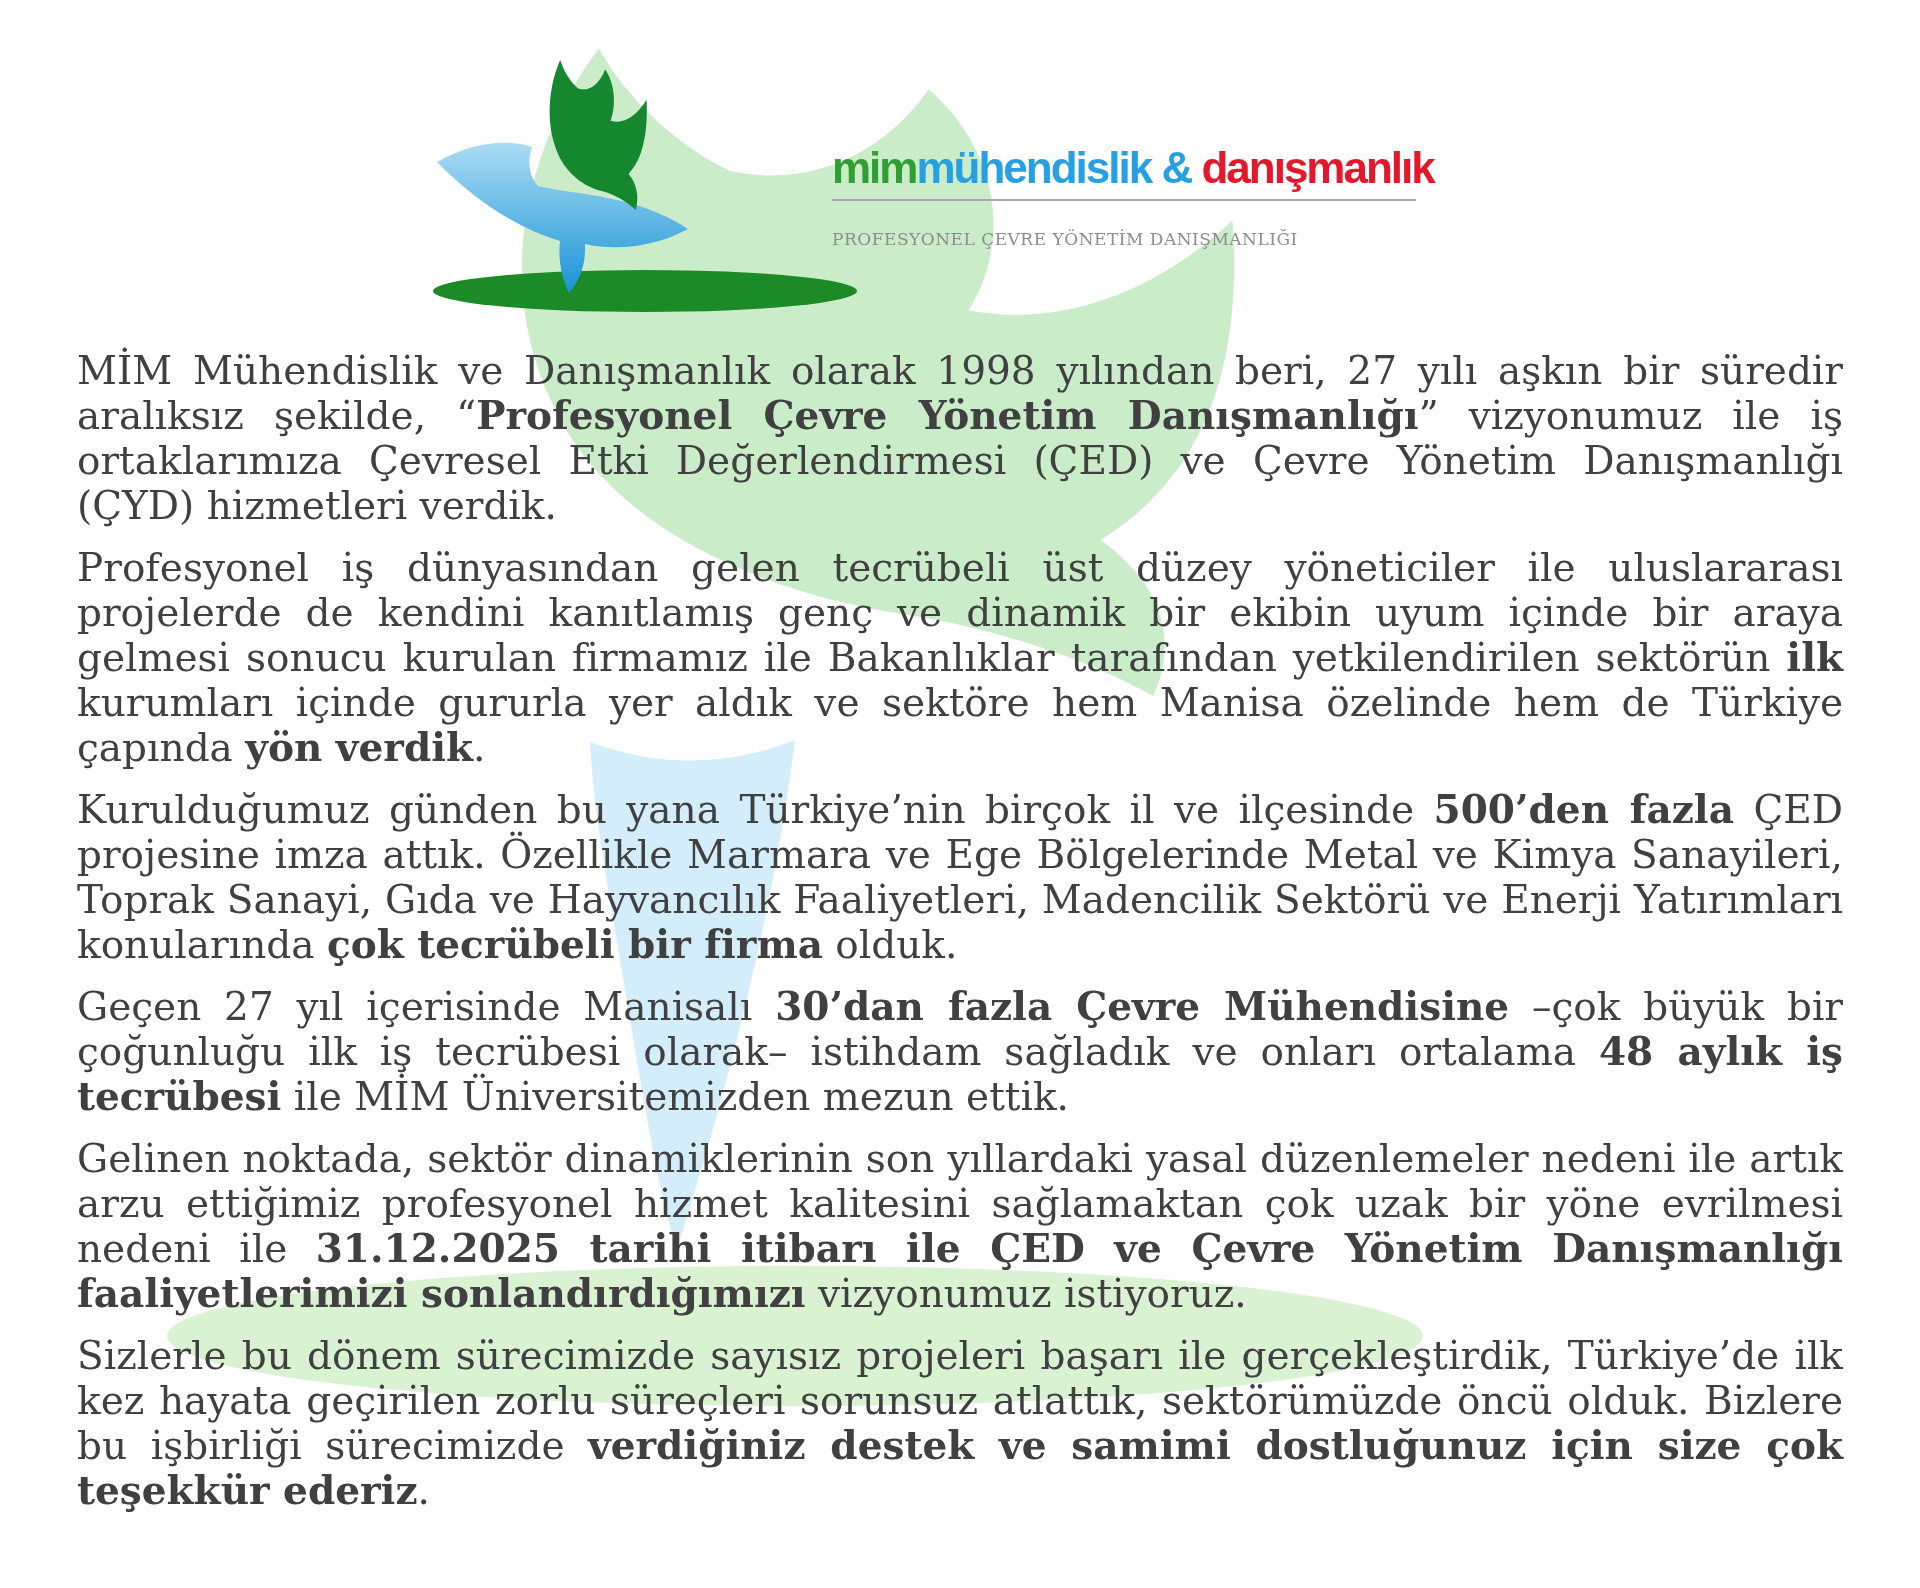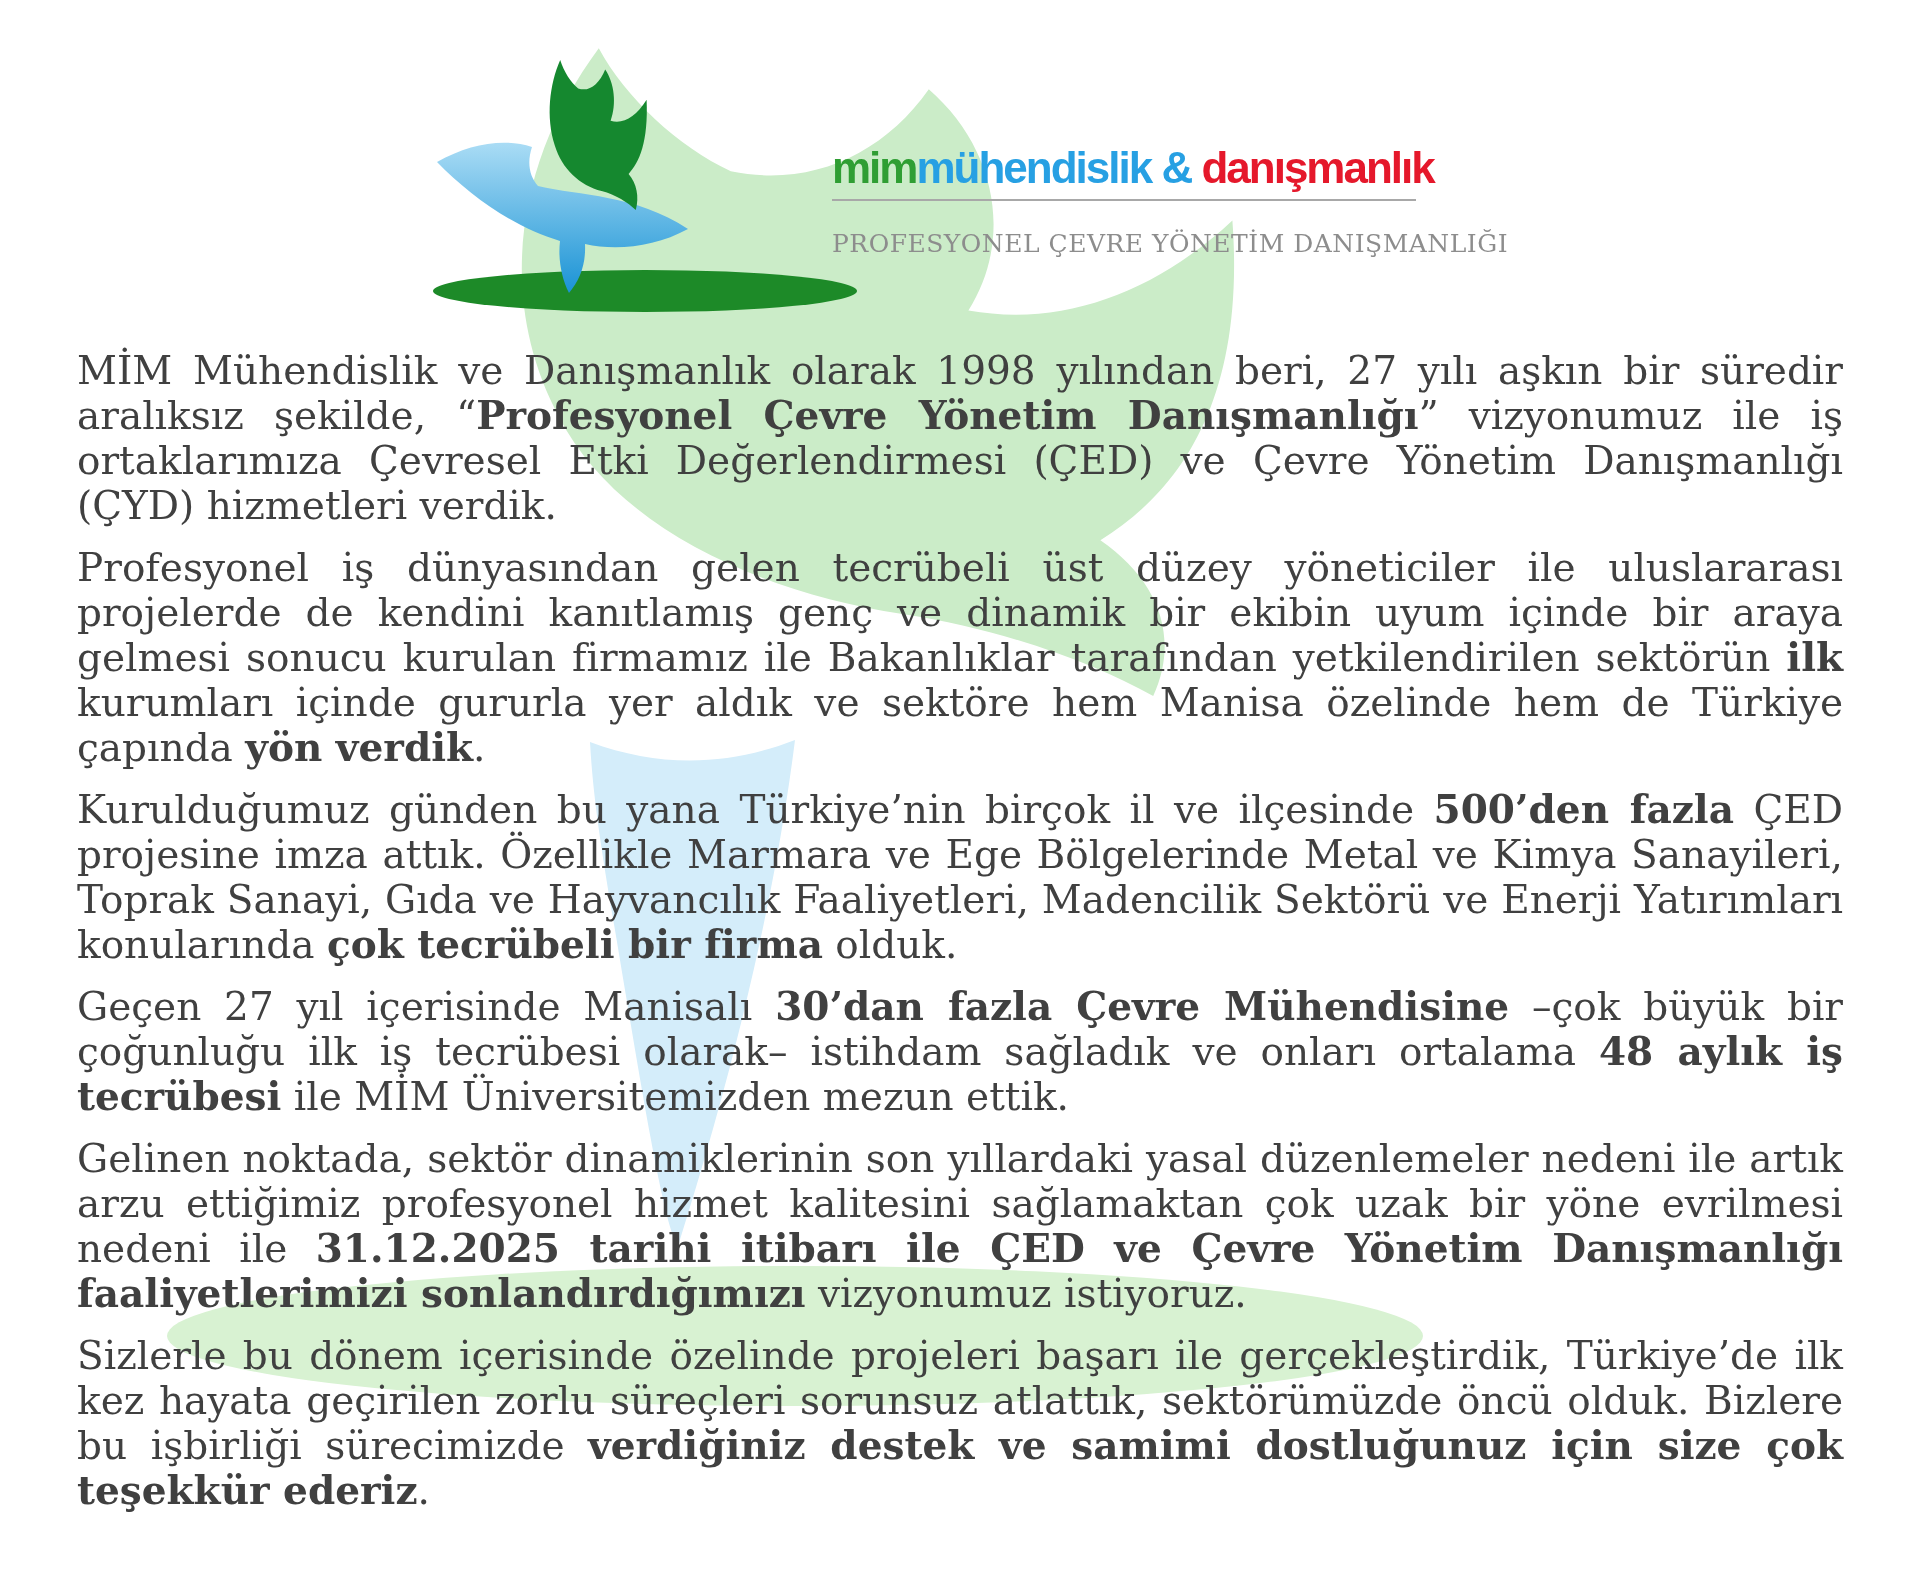--- a/index.html
+++ b/index.html
@@ -20,21 +20,21 @@
     font-family:"Liberation Sans","DejaVu Sans",sans-serif;
     font-weight:bold;font-size:44px;letter-spacing:-2px;
     white-space:nowrap;line-height:1.1;
   }
   .brand-mim{color:var(--brand-green,#2f9e33);}
   .brand-blue{color:var(--brand-blue,#27a0e3);}
   .brand-red{color:var(--brand-red,#e5182b);}
   .brand-rule{height:2px;background:#a8a8a8;margin:7px 0 6px 0;width:584px;}
   .brand-sub{
     font-family:"DejaVu Serif","Liberation Serif",serif;
-    font-size:25px;color:var(--sub-gray,#8d8d8d);
+    font-size:17px;color:var(--sub-gray,#8d8d8d);
     letter-spacing:.5px;white-space:nowrap;margin-top:28px;
   }
   
   .letter{
     position:absolute;left:77px;right:77px;top:348px;z-index:1;
     font-size:39px;line-height:45px;color:#404040;
   }
   .para{text-align:justify;margin:0 0 17px 0;}
   .para .bold{font-weight:700;}
   .closing{margin-top:44px;line-height:44px;}
@@ -72,17 +72,17 @@
     </div>
   </header>
 
   <main class="letter">
     <div>
         <p class="para"><span>MİM Mühendislik ve Danışmanlık olarak 1998 yılından beri, 27 yılı aşkın bir süredir aralıksız şekilde, “</span><span class="bold">Profesyonel Çevre Yönetim Danışmanlığı</span><span>” vizyonumuz ile iş ortaklarımıza Çevresel Etki Değerlendirmesi (ÇED) ve Çevre Yönetim Danışmanlığı (ÇYD) hizmetleri verdik.</span></p>
         <p class="para"><span>Profesyonel iş dünyasından gelen tecrübeli üst düzey yöneticiler ile uluslararası projelerde de kendini kanıtlamış genç ve dinamik bir ekibin uyum içinde bir araya gelmesi sonucu kurulan firmamız ile Bakanlıklar tarafından yetkilendirilen sektörün </span><span class="bold">ilk</span><span> kurumları içinde gururla yer aldık ve sektöre hem Manisa özelinde hem de Türkiye çapında </span><span class="bold">yön verdik</span><span>.</span></p>
         <p class="para"><span>Kurulduğumuz günden bu yana Türkiye’nin birçok il ve ilçesinde </span><span class="bold">500’den fazla</span><span> ÇED projesine imza attık. Özellikle Marmara ve Ege Bölgelerinde Metal ve Kimya Sanayileri, Toprak Sanayi, Gıda ve Hayvancılık Faaliyetleri, Madencilik Sektörü ve Enerji Yatırımları konularında </span><span class="bold">çok tecrübeli bir firma</span><span> olduk.</span></p>
         <p class="para"><span>Geçen 27 yıl içerisinde Manisalı </span><span class="bold">30’dan fazla Çevre Mühendisine</span><span> –çok büyük bir çoğunluğu ilk iş tecrübesi olarak– istihdam sağladık ve onları ortalama </span><span class="bold">48 aylık iş tecrübesi</span><span> ile MİM Üniversitemizden mezun ettik.</span></p>
         <p class="para"><span>Gelinen noktada, sektör dinamiklerinin son yıllardaki yasal düzenlemeler nedeni ile artık arzu ettiğimiz profesyonel hizmet kalitesini sağlamaktan çok uzak bir yöne evrilmesi nedeni ile </span><span class="bold">31.12.2025 tarihi itibarı ile ÇED ve Çevre Yönetim Danışmanlığı faaliyetlerimizi sonlandırdığımızı</span><span> vizyonumuz istiyoruz.</span></p>
-        <p class="para"><span>Sizlerle bu dönem içerisinde özelinde projeleri başarı ile gerçekleştirdik, Türkiye’de ilk kez hayata geçirilen zorlu süreçleri sorunsuz atlattık, sektörümüzde öncü olduk. Bizlere bu işbirliği sürecimizde </span><span class="bold">verdiğiniz destek ve samimi dostluğunuz için size çok teşekkür ederiz</span><span>.</span></p>
+        <p class="para"><span>Sizlerle bu dönem sürecimizde sayısız projeleri başarı ile gerçekleştirdik, Türkiye’de ilk kez hayata geçirilen zorlu süreçleri sorunsuz atlattık, sektörümüzde öncü olduk. Bizlere bu işbirliği sürecimizde </span><span class="bold">verdiğiniz destek ve samimi dostluğunuz için size çok teşekkür ederiz</span><span>.</span></p>
       </div>
   </main>
 
 </div>
 
 </body></html>

